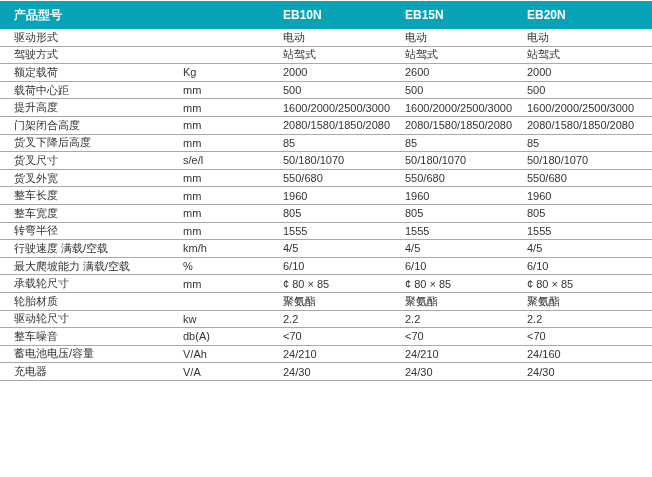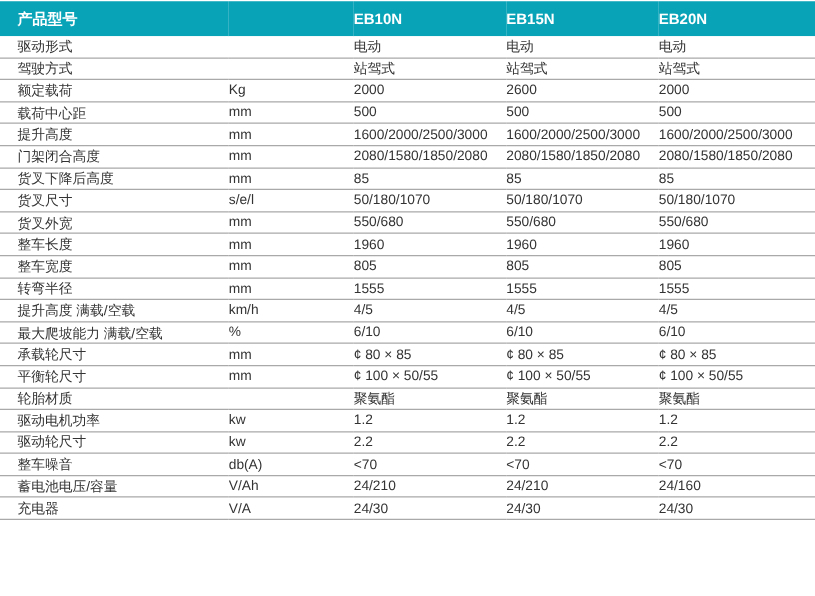--- a/index.html
+++ b/index.html
@@ -154,62 +154,48 @@
           <td>805</td>
         </tr>
         <tr>
           <td>转弯半径</td>
           <td>mm</td>
           <td>1555</td>
           <td>1555</td>
           <td>1555</td>
         </tr>
         <tr>
-          <td>提升高度 满载/空载</td>
+          <td>行驶速度 满载/空载</td>
           <td>km/h</td>
           <td>4/5</td>
           <td>4/5</td>
           <td>4/5</td>
         </tr>
         <tr>
           <td>最大爬坡能力 满载/空载</td>
           <td>%</td>
           <td>6/10</td>
           <td>6/10</td>
           <td>6/10</td>
         </tr>
         <tr>
           <td>承载轮尺寸</td>
           <td>mm</td>
           <td>¢ 80 × 85</td>
           <td>¢ 80 × 85</td>
           <td>¢ 80 × 85</td>
         </tr>
         <tr>
-          <td>平衡轮尺寸</td>
-          <td>mm</td>
-          <td>¢ 100 × 50/55</td>
-          <td>¢ 100 × 50/55</td>
-          <td>¢ 100 × 50/55</td>
-        </tr>
-        <tr>
           <td>轮胎材质</td>
           <td></td>
           <td>聚氨酯</td>
           <td>聚氨酯</td>
           <td>聚氨酯</td>
         </tr>
         <tr>
-          <td>驱动电机功率</td>
-          <td>kw</td>
-          <td>1.2</td>
-          <td>1.2</td>
-          <td>1.2</td>
-        </tr>
-        <tr>
           <td>驱动轮尺寸</td>
           <td>kw</td>
           <td>2.2</td>
           <td>2.2</td>
           <td>2.2</td>
         </tr>
         <tr>
           <td>整车噪音</td>
           <td>db(A)</td>
           <td>&lt;70</td>

